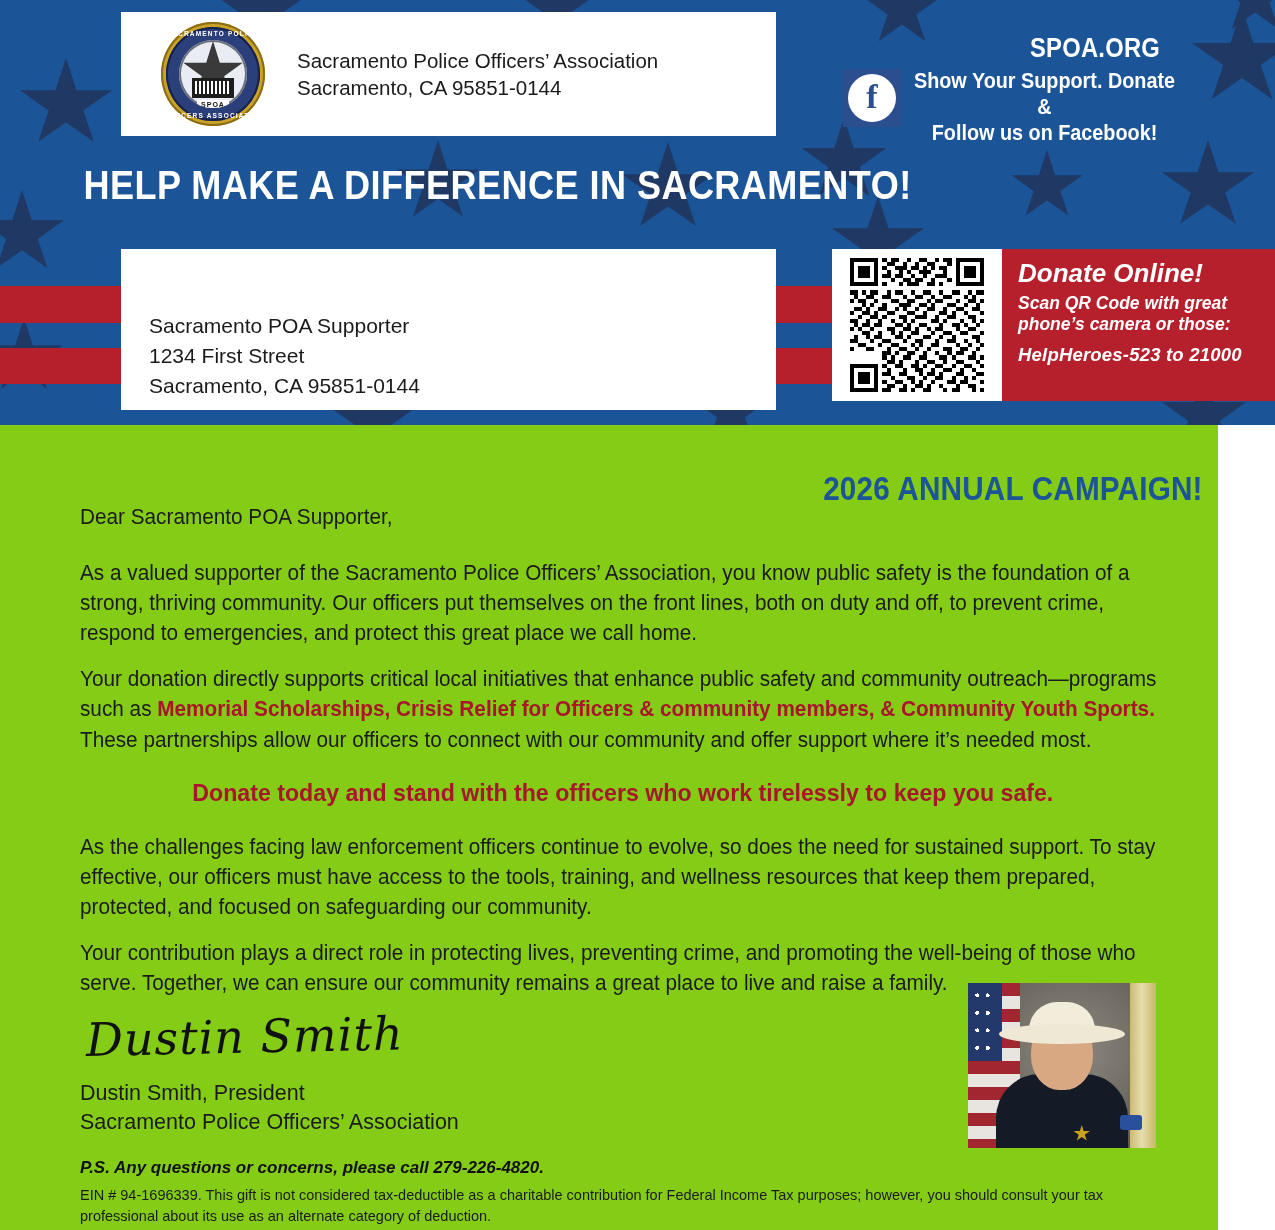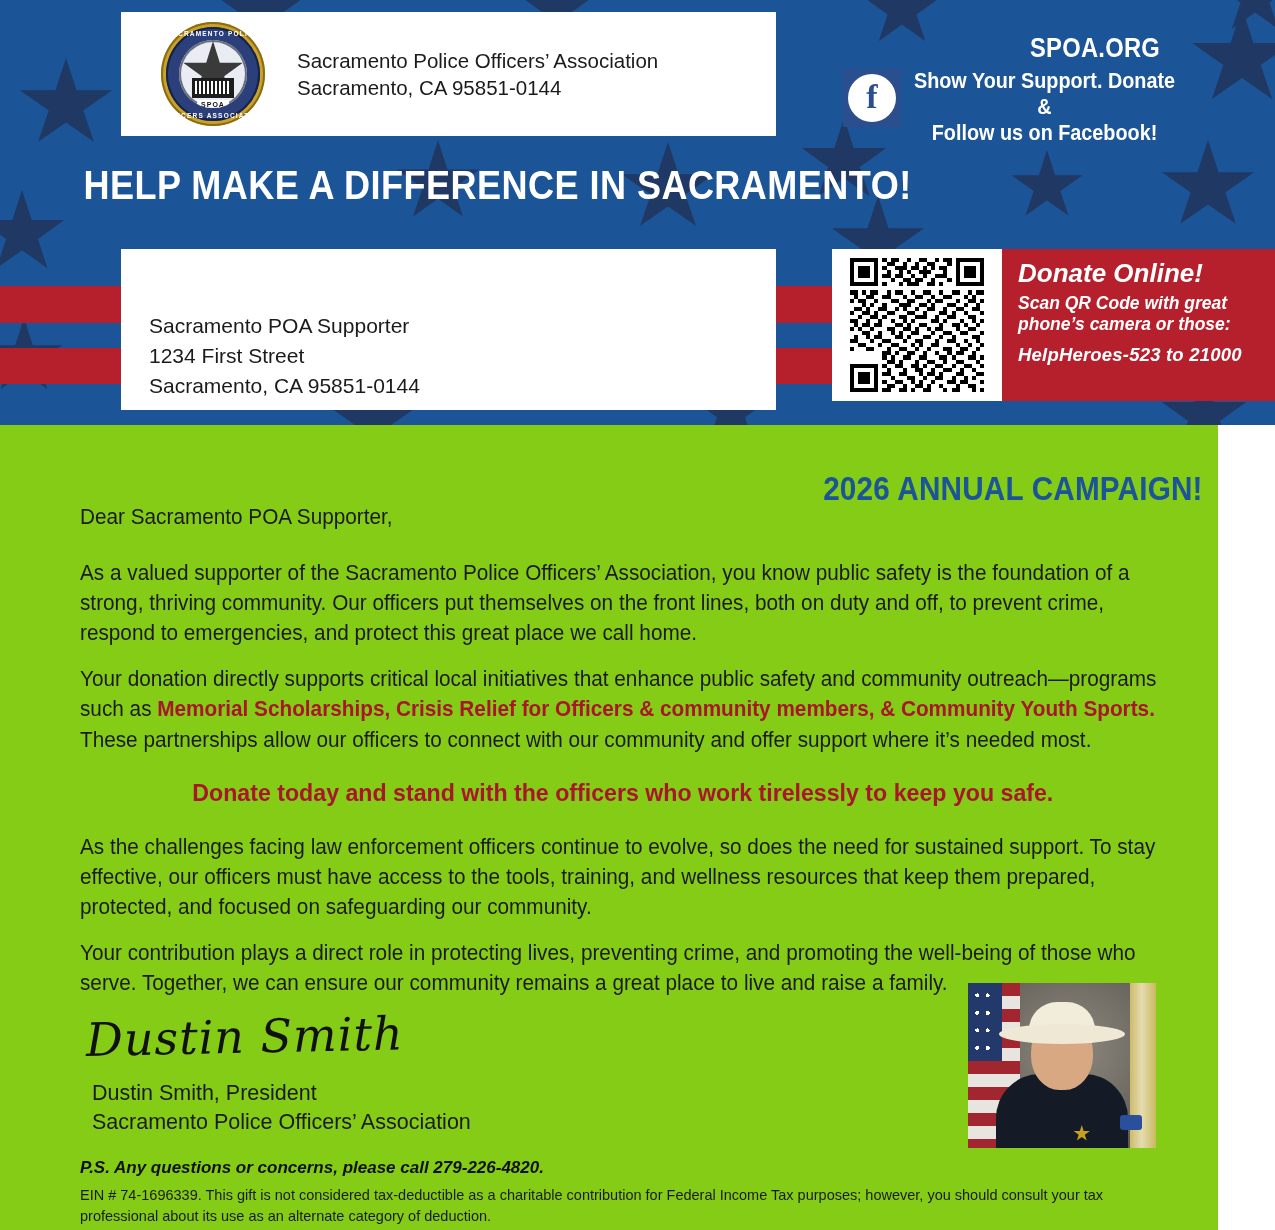--- a/index.html
+++ b/index.html
@@ -162,21 +162,21 @@
   }
 
   #signoff { font-size:21.5px; margin-bottom:2px; }
   #signature {
     font-family:"DejaVu Serif", serif; font-size:46px; color:#111;
     font-style:italic; letter-spacing:1px; line-height:1.05;
     margin:2px 0 14px 6px; font-weight:400;
     transform: rotate(-1.2deg); transform-origin:left center;
     display:inline-block;
   }
-  .sig-name { font-size:21.5px; line-height:1.36;margin-left:12px; }
+  .sig-name { font-size:21.5px; line-height:1.36; }
 
   #ps {
     position:absolute; left:80px; top:733px; width:1100px;
     font-size:17px; font-weight:bold; font-style:italic; color:#111;
   }
   #ein {
     position:absolute; left:80px; top:760px; width:1100px;
     font-size:14.5px; line-height:1.42; color:#1b1b1b;
   }
 
@@ -609,21 +609,21 @@
       <p id="cta">Donate today and stand with the officers who work tirelessly to keep you safe.</p>
       <p>As the challenges facing law enforcement officers continue to evolve, so does the need for sustained support. To stay effective, our officers must have access to the tools, training, and wellness resources that keep them prepared, protected, and focused on safeguarding our community.</p>
       <p>Your contribution plays a direct role in protecting lives, preventing crime, and promoting the well-being of those who serve. Together, we can ensure our community remains a great place to live and raise a family.</p>
 
       <div id="signature">Dustin Smith</div>
       <div class="sig-name">Dustin Smith, President</div>
       <div class="sig-name">Sacramento Police Officers’ Association</div>
     </div>
 
     <div id="ps">P.S. Any questions or concerns, please call 279-226-4820.</div>
-    <div id="ein">EIN # 74-1696339. This gift is not considered tax-deductible as a charitable contribution for Federal Income Tax purposes; however, you should consult your tax professional about its use as an alternate category of deduction.</div>
+    <div id="ein">EIN # 94-1696339. This gift is not considered tax-deductible as a charitable contribution for Federal Income Tax purposes; however, you should consult your tax professional about its use as an alternate category of deduction.</div>
   </div>
 
   <div id="photo">
     <div class="ph-bg"></div>
     <div class="ph-flag">
         <div class="ph-flag-union"></div>
       </div>
     <div class="ph-flag2"></div>
     <div class="ph-body"></div>
     <div class="ph-head"></div>

